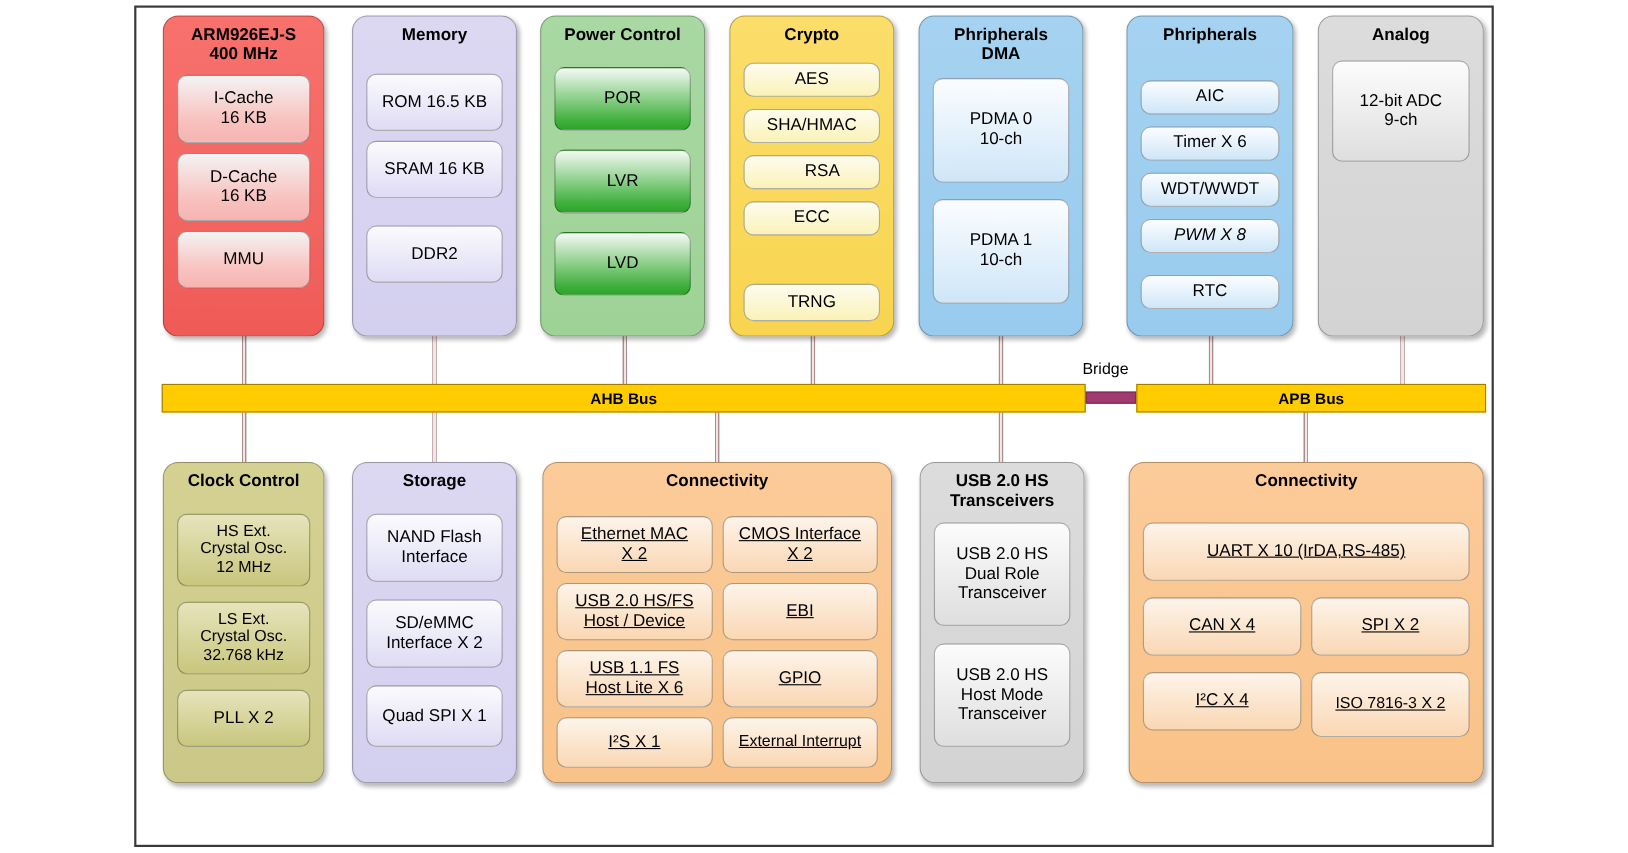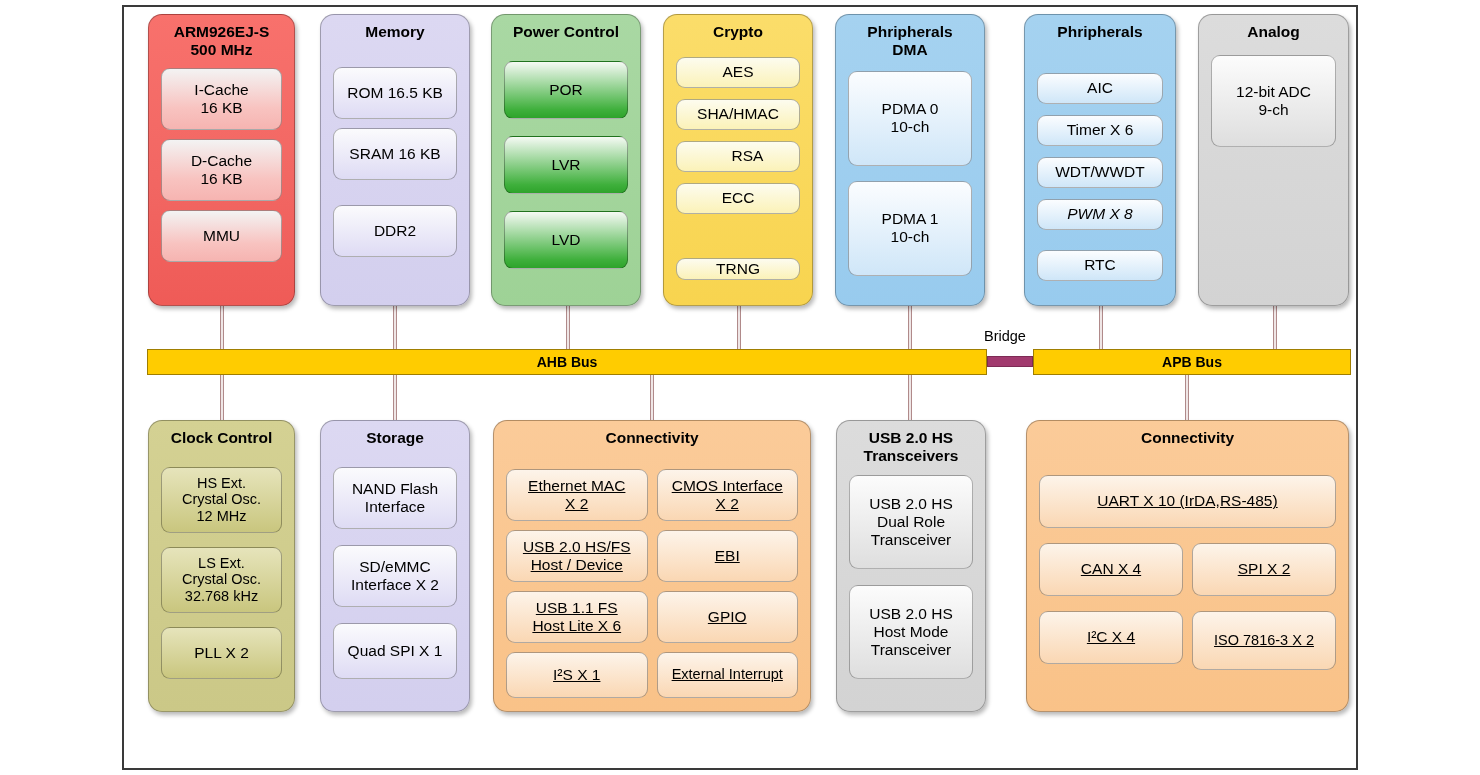--- a/index.html
+++ b/index.html
@@ -151,21 +151,21 @@
     <span>AHB Bus</span>
   </div>
   <div id="bridge-link" style="left:987px; top:356px; width:46px;"></div>
   <div id="bridge-label" style="left:984px; top:328px;">Bridge</div>
   <div class="bus" id="apb-bus" style="left:1033px; top:349px; width:318px;">
     <span>APB Bus</span>
   </div>
 
   <div class="group g-cpu" style="left:148px; top:14px; width:147px; height:292px;">
     <div class="group-title">ARM926EJ-S
-500 MHz</div>
+400 MHz</div>
     <div class="group-body" style="padding-top:9px;">
       <div class="sub s-cpu" style="height:62px;">I-Cache
 16 KB</div>
       <div class="sub s-cpu" style="height:62px;">D-Cache
 16 KB</div>
       <div class="sub s-cpu" style="height:52px;">MMU</div>
     </div>
   </div>
 
   <div class="group g-memory" style="left:320px; top:14px; width:150px; height:292px;">
@@ -186,21 +186,21 @@
     </div>
   </div>
 
   <div class="group g-crypto" style="left:663px; top:14px; width:150px; height:292px;">
     <div class="group-title">Crypto</div>
     <div class="group-body" style="padding-top:16px;">
       <div class="sub s-crypto" style="height:31px; margin-bottom:11px;">AES</div>
       <div class="sub s-crypto" style="height:31px; margin-bottom:11px;">SHA/HMAC</div>
       <div class="sub s-crypto" style="height:31px; margin-bottom:11px;padding-left:19px;">RSA</div>
       <div class="sub s-crypto" style="height:31px; margin-bottom:11px;">ECC</div>
-      <div class="sub s-crypto" style="height:22px;margin-top:44px;">TRNG</div>
+      <div class="sub s-crypto" style="height:34px;margin-top:44px;">TRNG</div>
     </div>
   </div>
 
   <div class="group g-blue" style="left:835px; top:14px; width:150px; height:292px;">
     <div class="group-title">Phripherals
 DMA</div>
     <div class="group-body" style="padding-top:12px;">
       <div class="sub s-blue" style="height:95px; margin-bottom:15px;">PDMA 0
 10-ch</div>
       <div class="sub s-blue" style="height:95px;">PDMA 1

